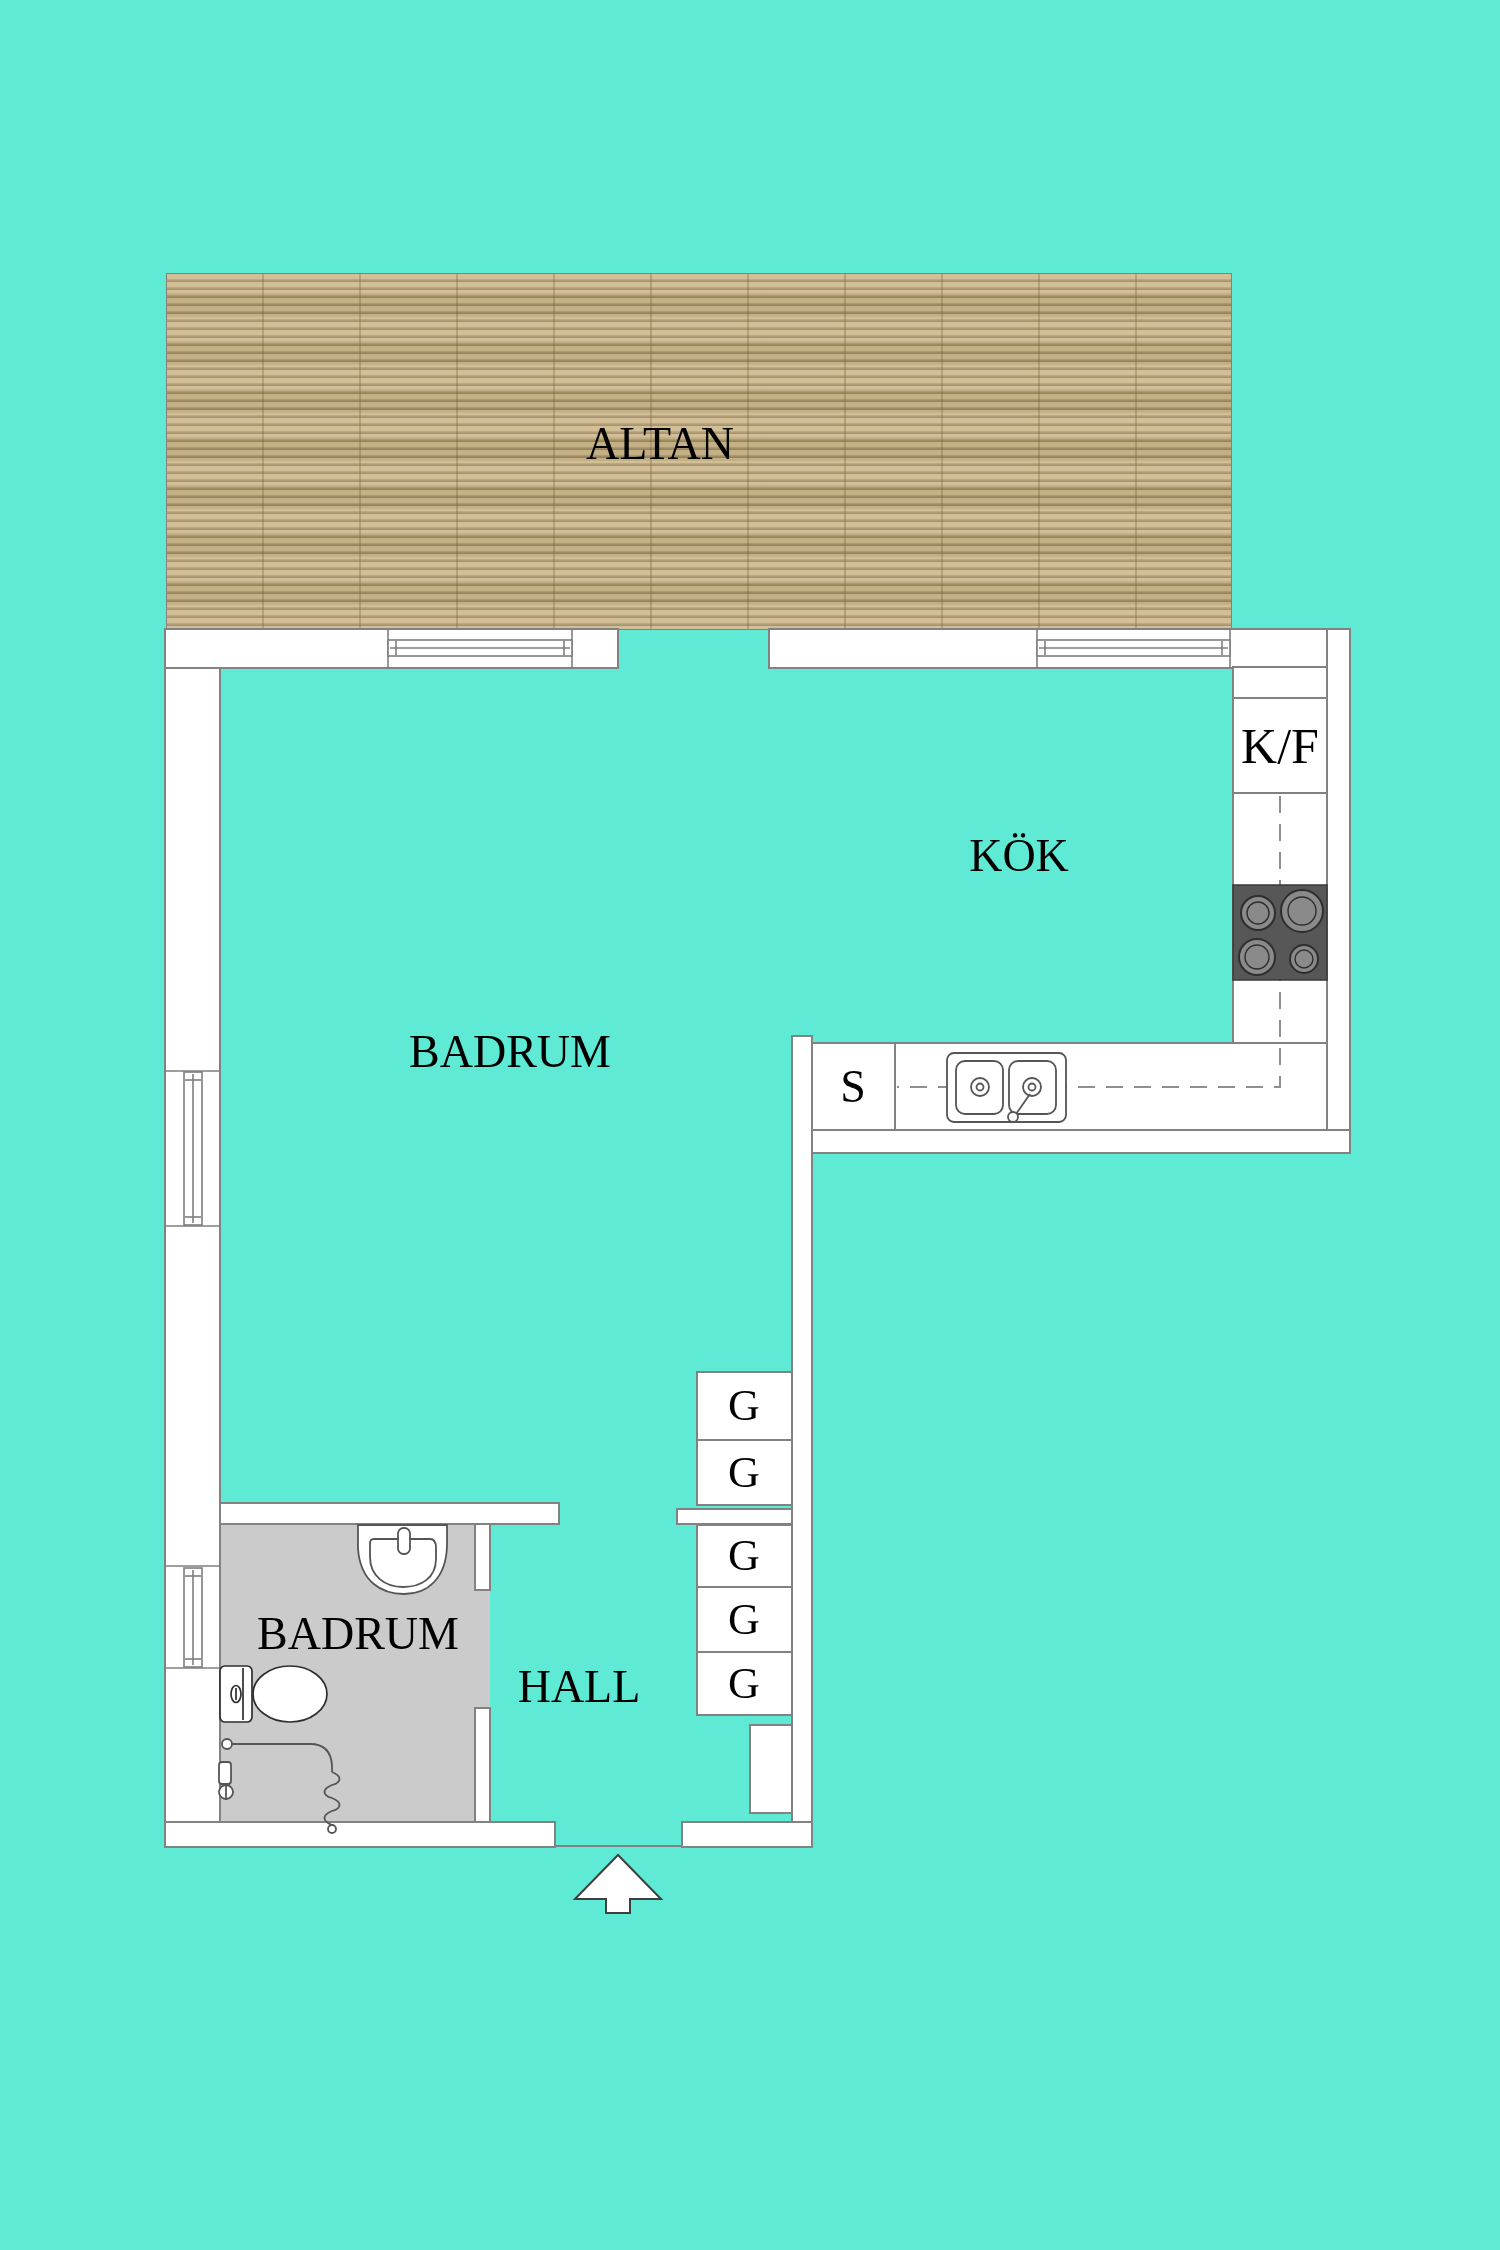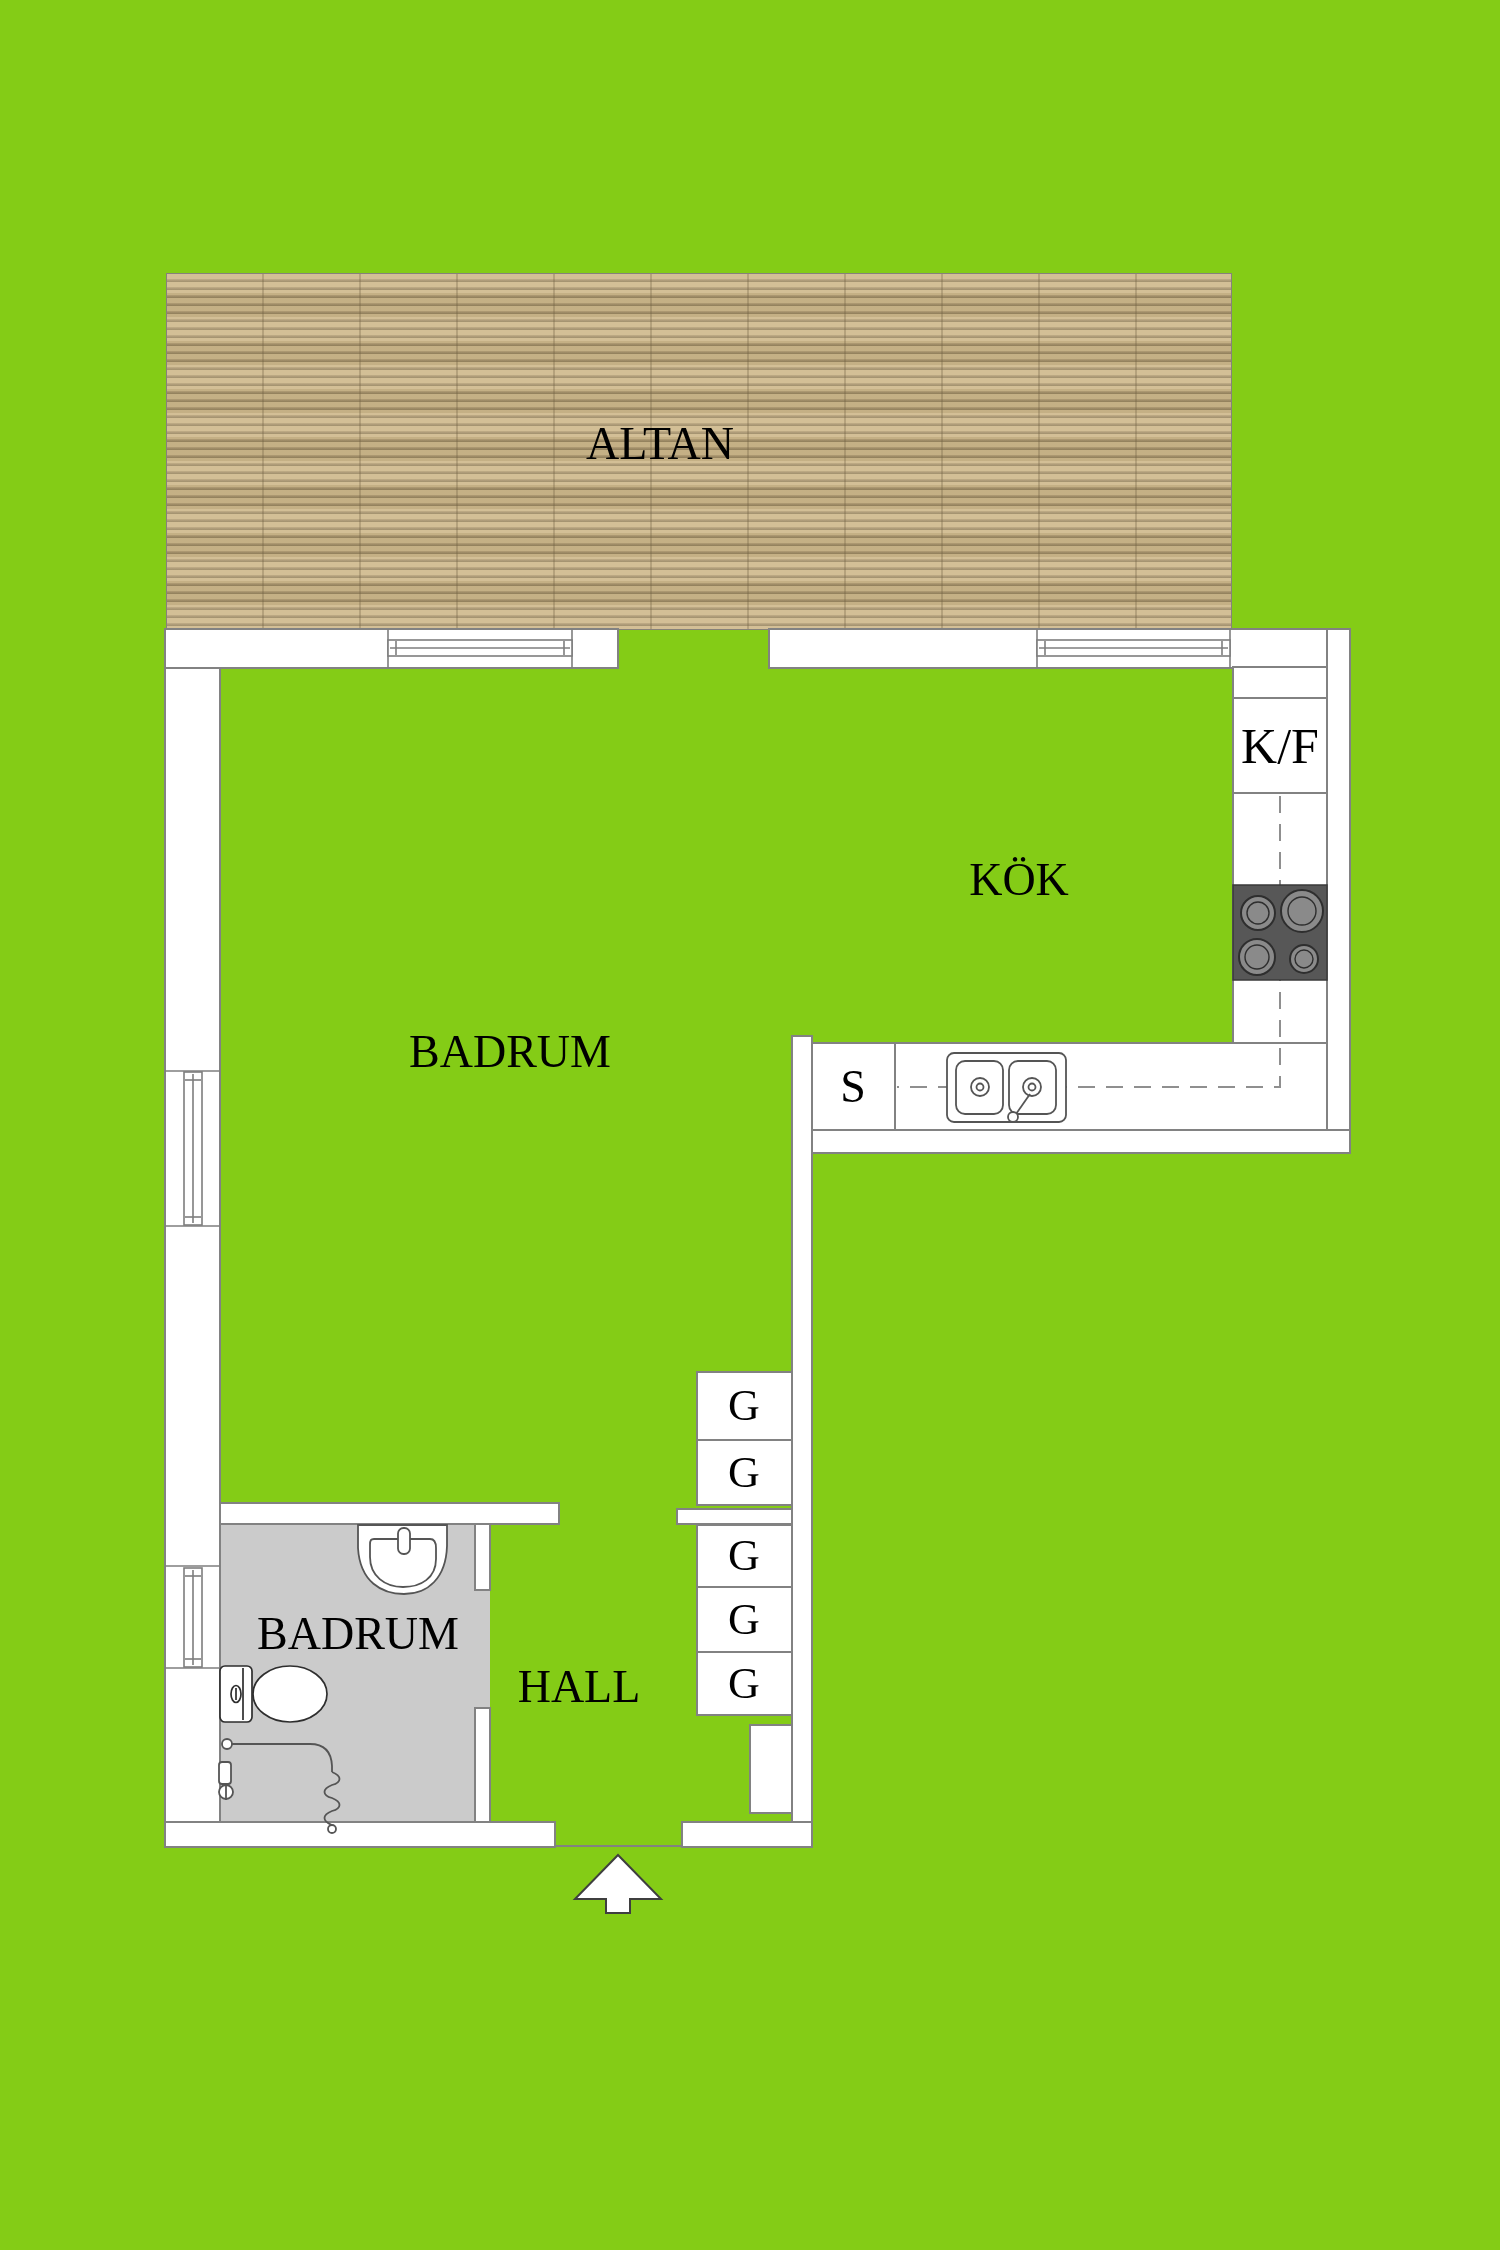--- a/index.html
+++ b/index.html
@@ -1,16 +1,16 @@
 <!DOCTYPE html>
 <html><head>
 <meta charset="utf-8">
 <style>
   html,body{margin:0;padding:0;background:#ffffff;}
-  #page{position:relative;width:1500px;height:2250px;background:#84cc16;overflow:hidden;
+  #page{position:relative;width:1500px;height:2250px;background:#5eead4;overflow:hidden;
         font-family:"Liberation Serif","DejaVu Serif",serif;}
   
   #deck{position:absolute;left:166px;top:273px;width:1066px;height:357px;
         border:1px solid #86817a;box-sizing:border-box;
         background-color:#cbb589;
         background-image:
           repeating-linear-gradient(90deg, rgba(0,0,0,0) 0px, rgba(0,0,0,0) 95px, rgba(110,94,64,0.30) 95px, rgba(110,94,64,0.30) 97px),
           repeating-linear-gradient(0deg, rgba(255,255,255,0.09) 0px, rgba(255,255,255,0.09) 24px, rgba(0,0,0,0.05) 24px, rgba(0,0,0,0.05) 48px),
           repeating-linear-gradient(180deg, #cfb98c 0px, #cfb98c 5.5px, #b5a077 5.5px, #a08c67 7px, #99875f 8px);}
   svg{position:absolute;left:0;top:0;}
@@ -162,21 +162,21 @@
       <rect class="fix" x="219" y="1762" width="12" height="22" rx="3"></rect>
       <circle class="fix" cx="226" cy="1792" r="7"></circle>
       <line class="fixn" x1="226" y1="1784" x2="226" y2="1800"></line>
       <circle class="fix" cx="227" cy="1744" r="5"></circle>
     </g>
 
     <polygon points="618,1855 661,1899 630,1899 630,1913 606,1913 606,1899 575,1899" fill="#ffffff" stroke="#3f3f3f" stroke-width="2"></polygon>
   </svg>
 
   <div class="room-label" style="left:660px;top:444px;">ALTAN</div>
-  <div class="room-label" style="left:1019px;top:880px;">KÖK</div>
+  <div class="room-label" style="left:1019px;top:856px;">KÖK</div>
   <div class="room-label" style="left:510px;top:1052px;">BADRUM</div>
   <div class="room-label" style="left:358px;top:1634px;text-align:right;">BADRUM</div>
   <div class="room-label" style="left:579px;top:1687px;">HALL</div>
 
   <div class="room-label kf-label" style="left:1280px;top:746px;">K/F</div>
   <div class="room-label" style="left:853px;top:1087px;">S</div>
 
   <div class="room-label small-label" style="left:744px;top:1406px;">G</div>
   <div class="room-label small-label" style="left:744px;top:1473px;">G</div>
   <div class="room-label small-label" style="left:744px;top:1556px;">G</div>

